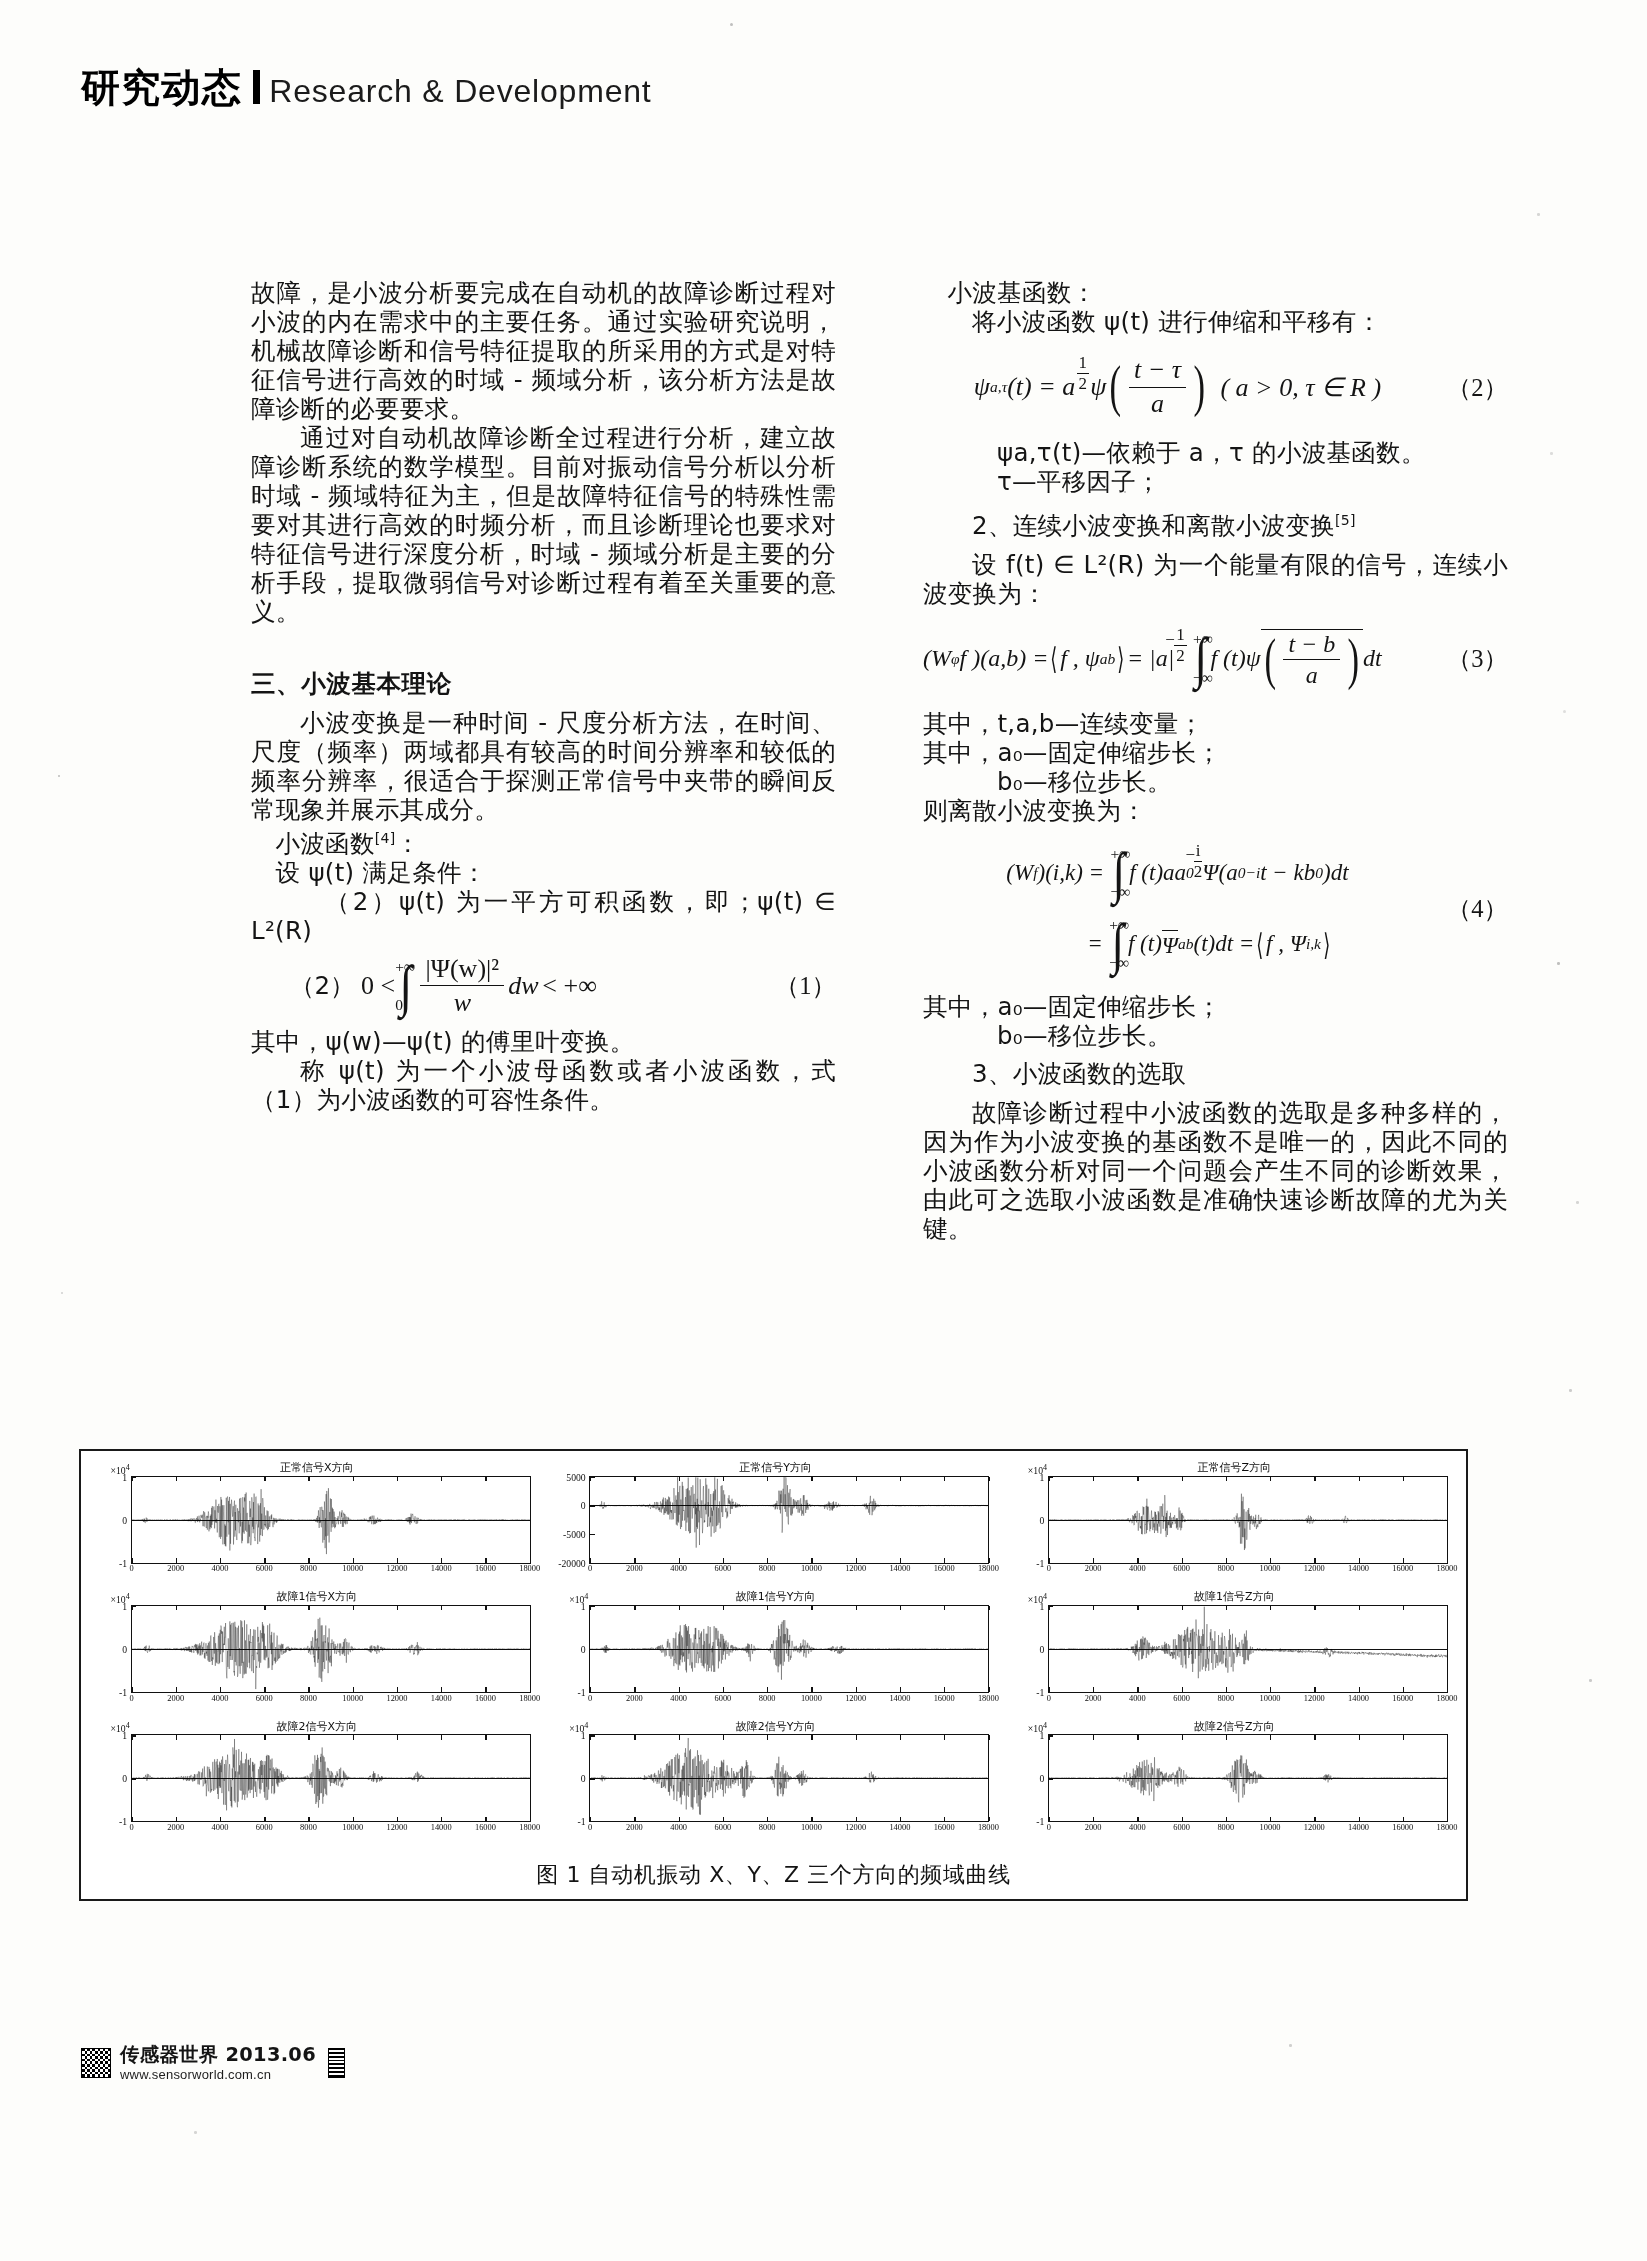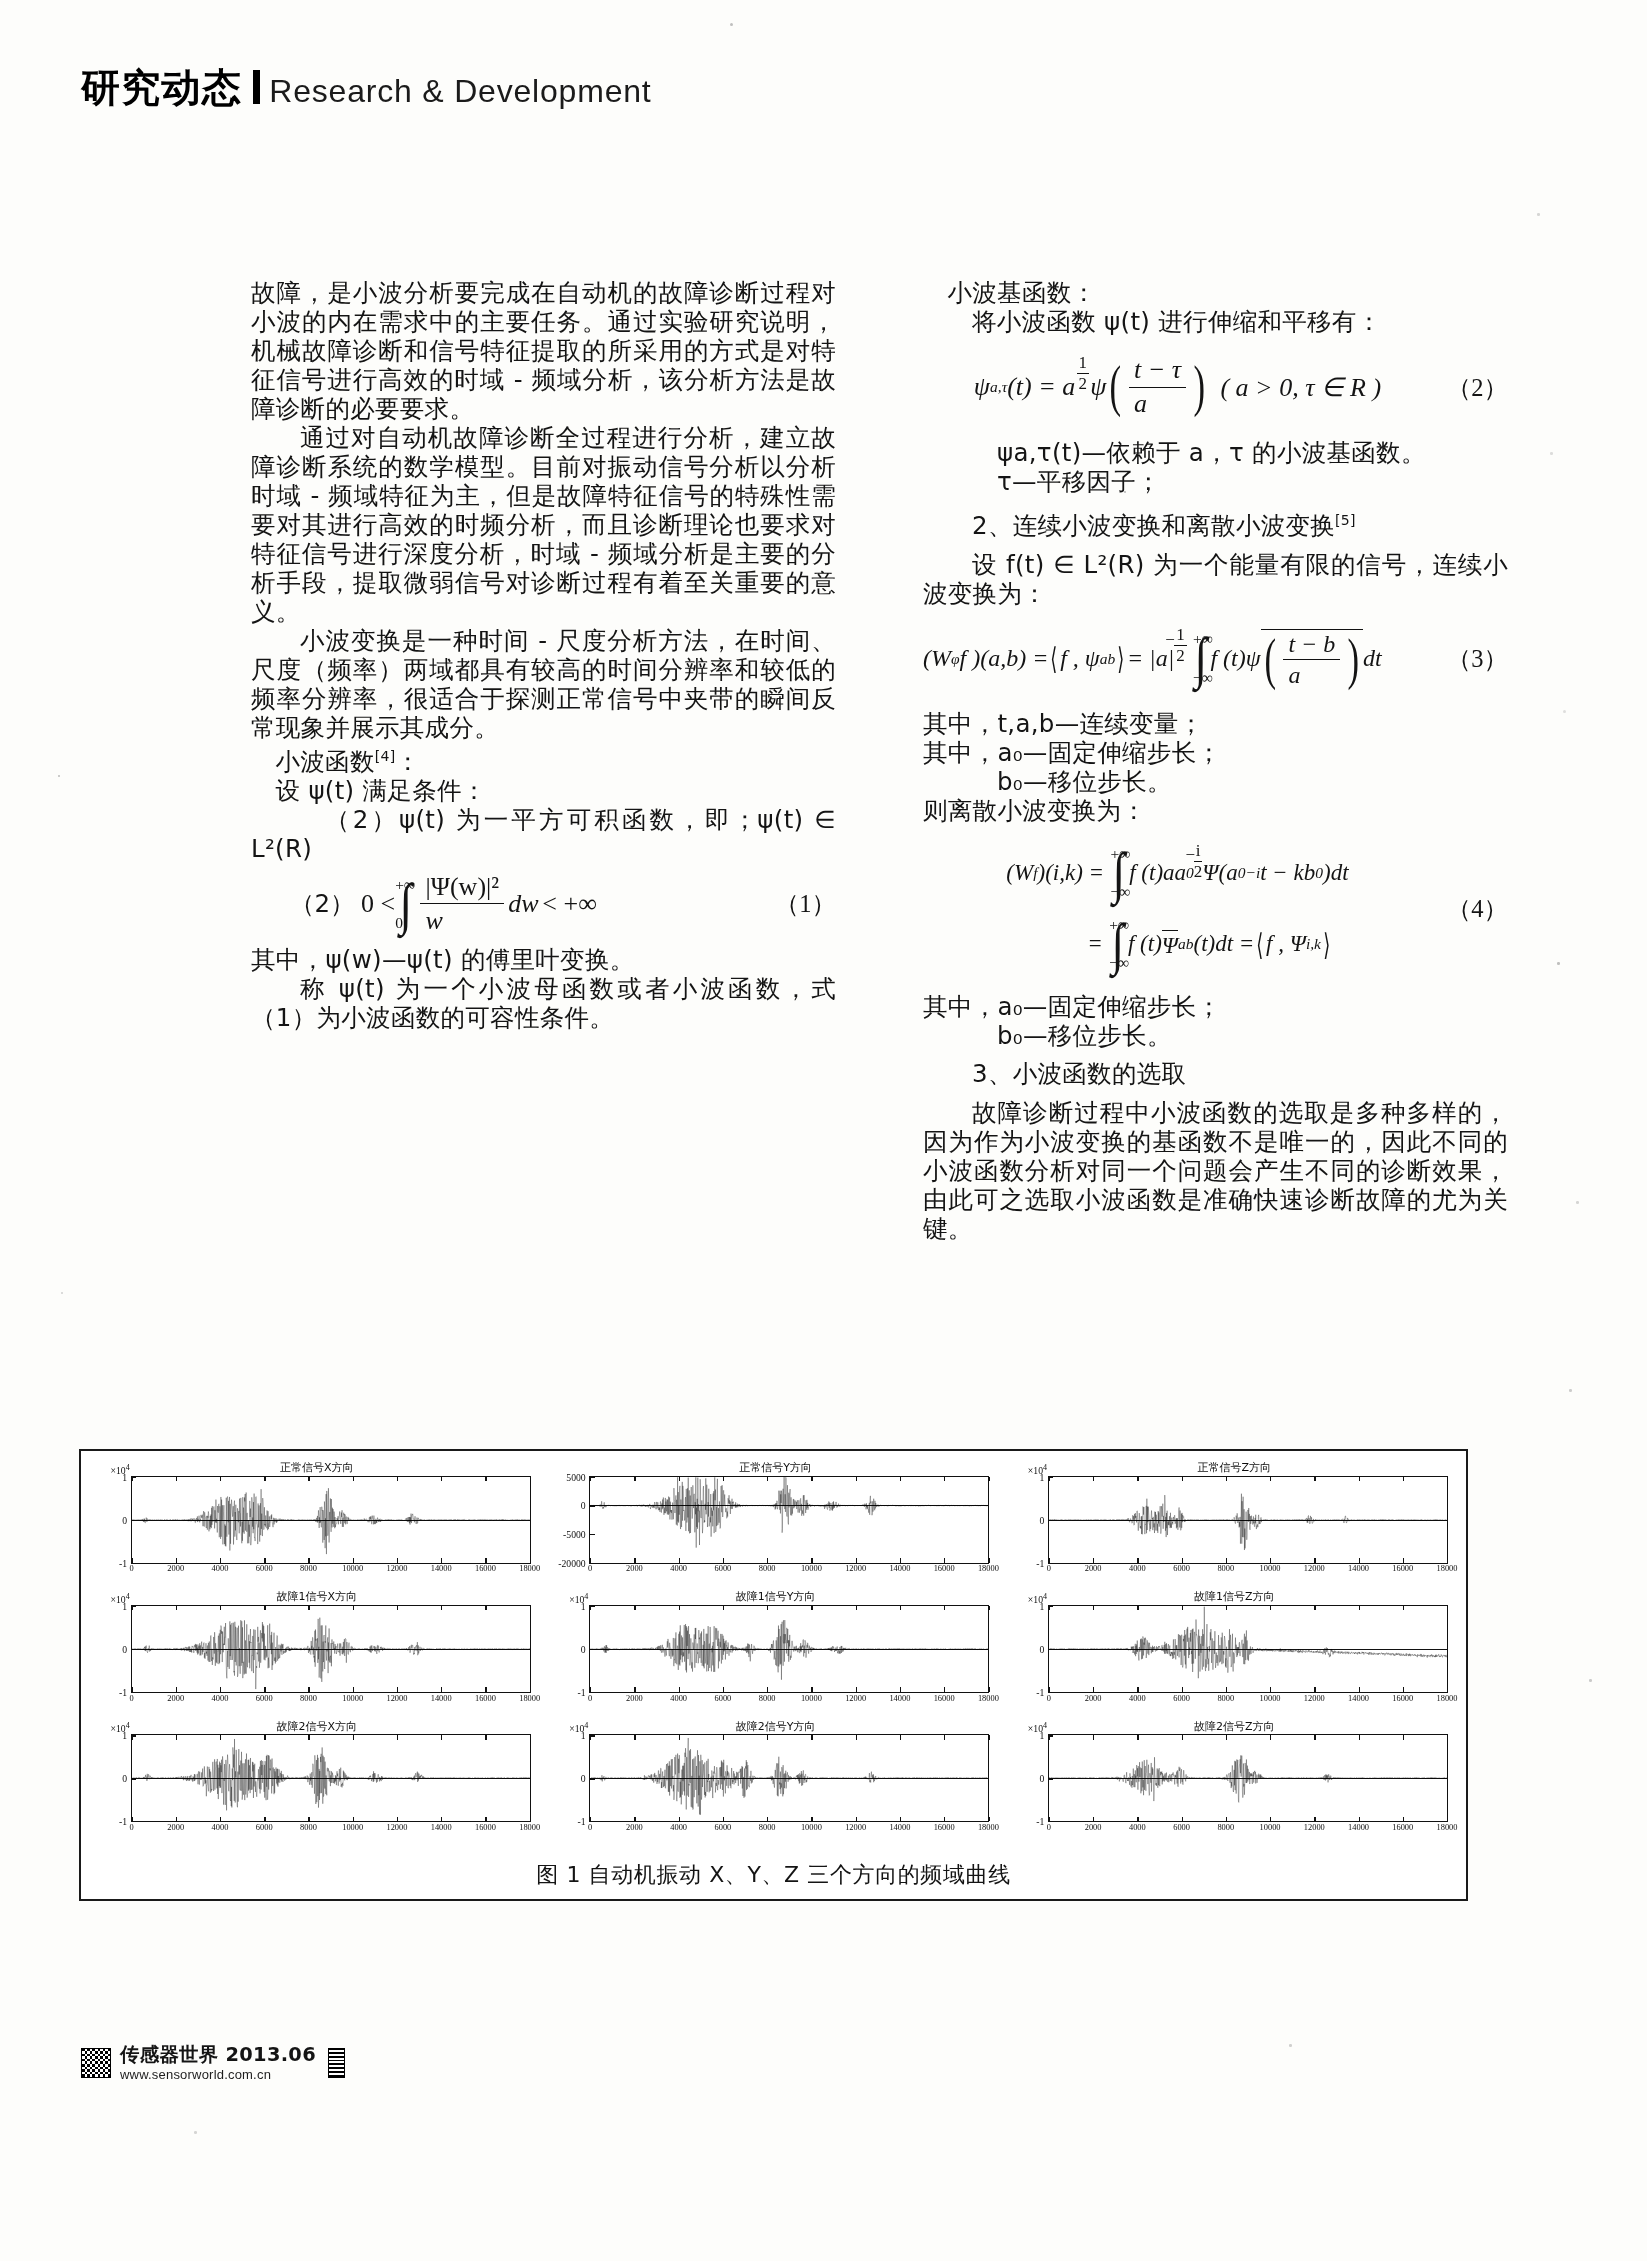--- a/index.html
+++ b/index.html
@@ -73,21 +73,21 @@
     display:flex; align-items:center;
     font-family:"Liberation Serif",serif;
     font-size:26px;
     margin:9px 0 9px 0;
     min-height:62px;
   }
   .eq-body { flex:1 1 auto; display:flex; align-items:center; justify-content:center; }
   .eq-num { width:76px; text-align:right; font-size:24.5px; flex:0 0 76px;}
   .eq-body-l { flex:1 1 auto; display:flex; align-items:center; justify-content:flex-start; padding-left:39px;}
 
-  .frac { display:inline-flex; flex-direction:column; 
+  .frac { display:inline-flex; flex-direction:column; align-items:center;
           vertical-align:middle; margin:0 3.9px; }
   .frac .num { border-bottom:1.3px solid #111; padding:0 5.2px 1.3px 5.2px; }
   .frac .den { padding:1.3px 5.2px 0 5.2px; }
   .tiny-frac { font-size:17px; }
   .tiny-frac .num { border-bottom:1.3px solid #111; padding:0 1.9px; }
 
   .paren-big { font-size:56px; font-family:"Liberation Serif",serif;
                line-height:0.7; display:inline-block; transform:scaleX(0.62); }
   .intg { font-size:57px; line-height:0.5; font-family:"Liberation Serif",serif;
           display:inline-block; transform:scaleX(0.8); }
@@ -187,20 +187,21 @@
 </div>
 
 <div id="columns">
 
   <div class="col" id="col-left">
 
     <p class="p">故障，是小波分析要完成在自动机的故障诊断过程对小波的内在需求中的主要任务。通过实验研究说明，机械故障诊断和信号特征提取的所采用的方式是对特征信号进行高效的时域 - 频域分析，该分析方法是故障诊断的必要要求。</p>
 
     <p class="p indent">通过对自动机故障诊断全过程进行分析，建立故障诊断系统的数学模型。目前对振动信号分析以分析时域 - 频域特征为主，但是故障特征信号的特殊性需要对其进行高效的时频分析，而且诊断理论也要求对特征信号进行深度分析，时域 - 频域分析是主要的分析手段，提取微弱信号对诊断过程有着至关重要的意义。</p>
 
+    <h3 class="sec">三、小波基本理论</h3>
 
 
     <p class="p indent">小波变换是一种时间 - 尺度分析方法，在时间、尺度（频率）两域都具有较高的时间分辨率和较低的频率分辨率，很适合于探测正常信号中夹带的瞬间反常现象并展示其成分。</p>
 
     <p class="p ind1">
       <span>小波函数</span><sup class="ref">[4]</sup><span>：</span>
     </p>
 
     <p class="p ind1">设 ψ(t) 满足条件：</p>
 

